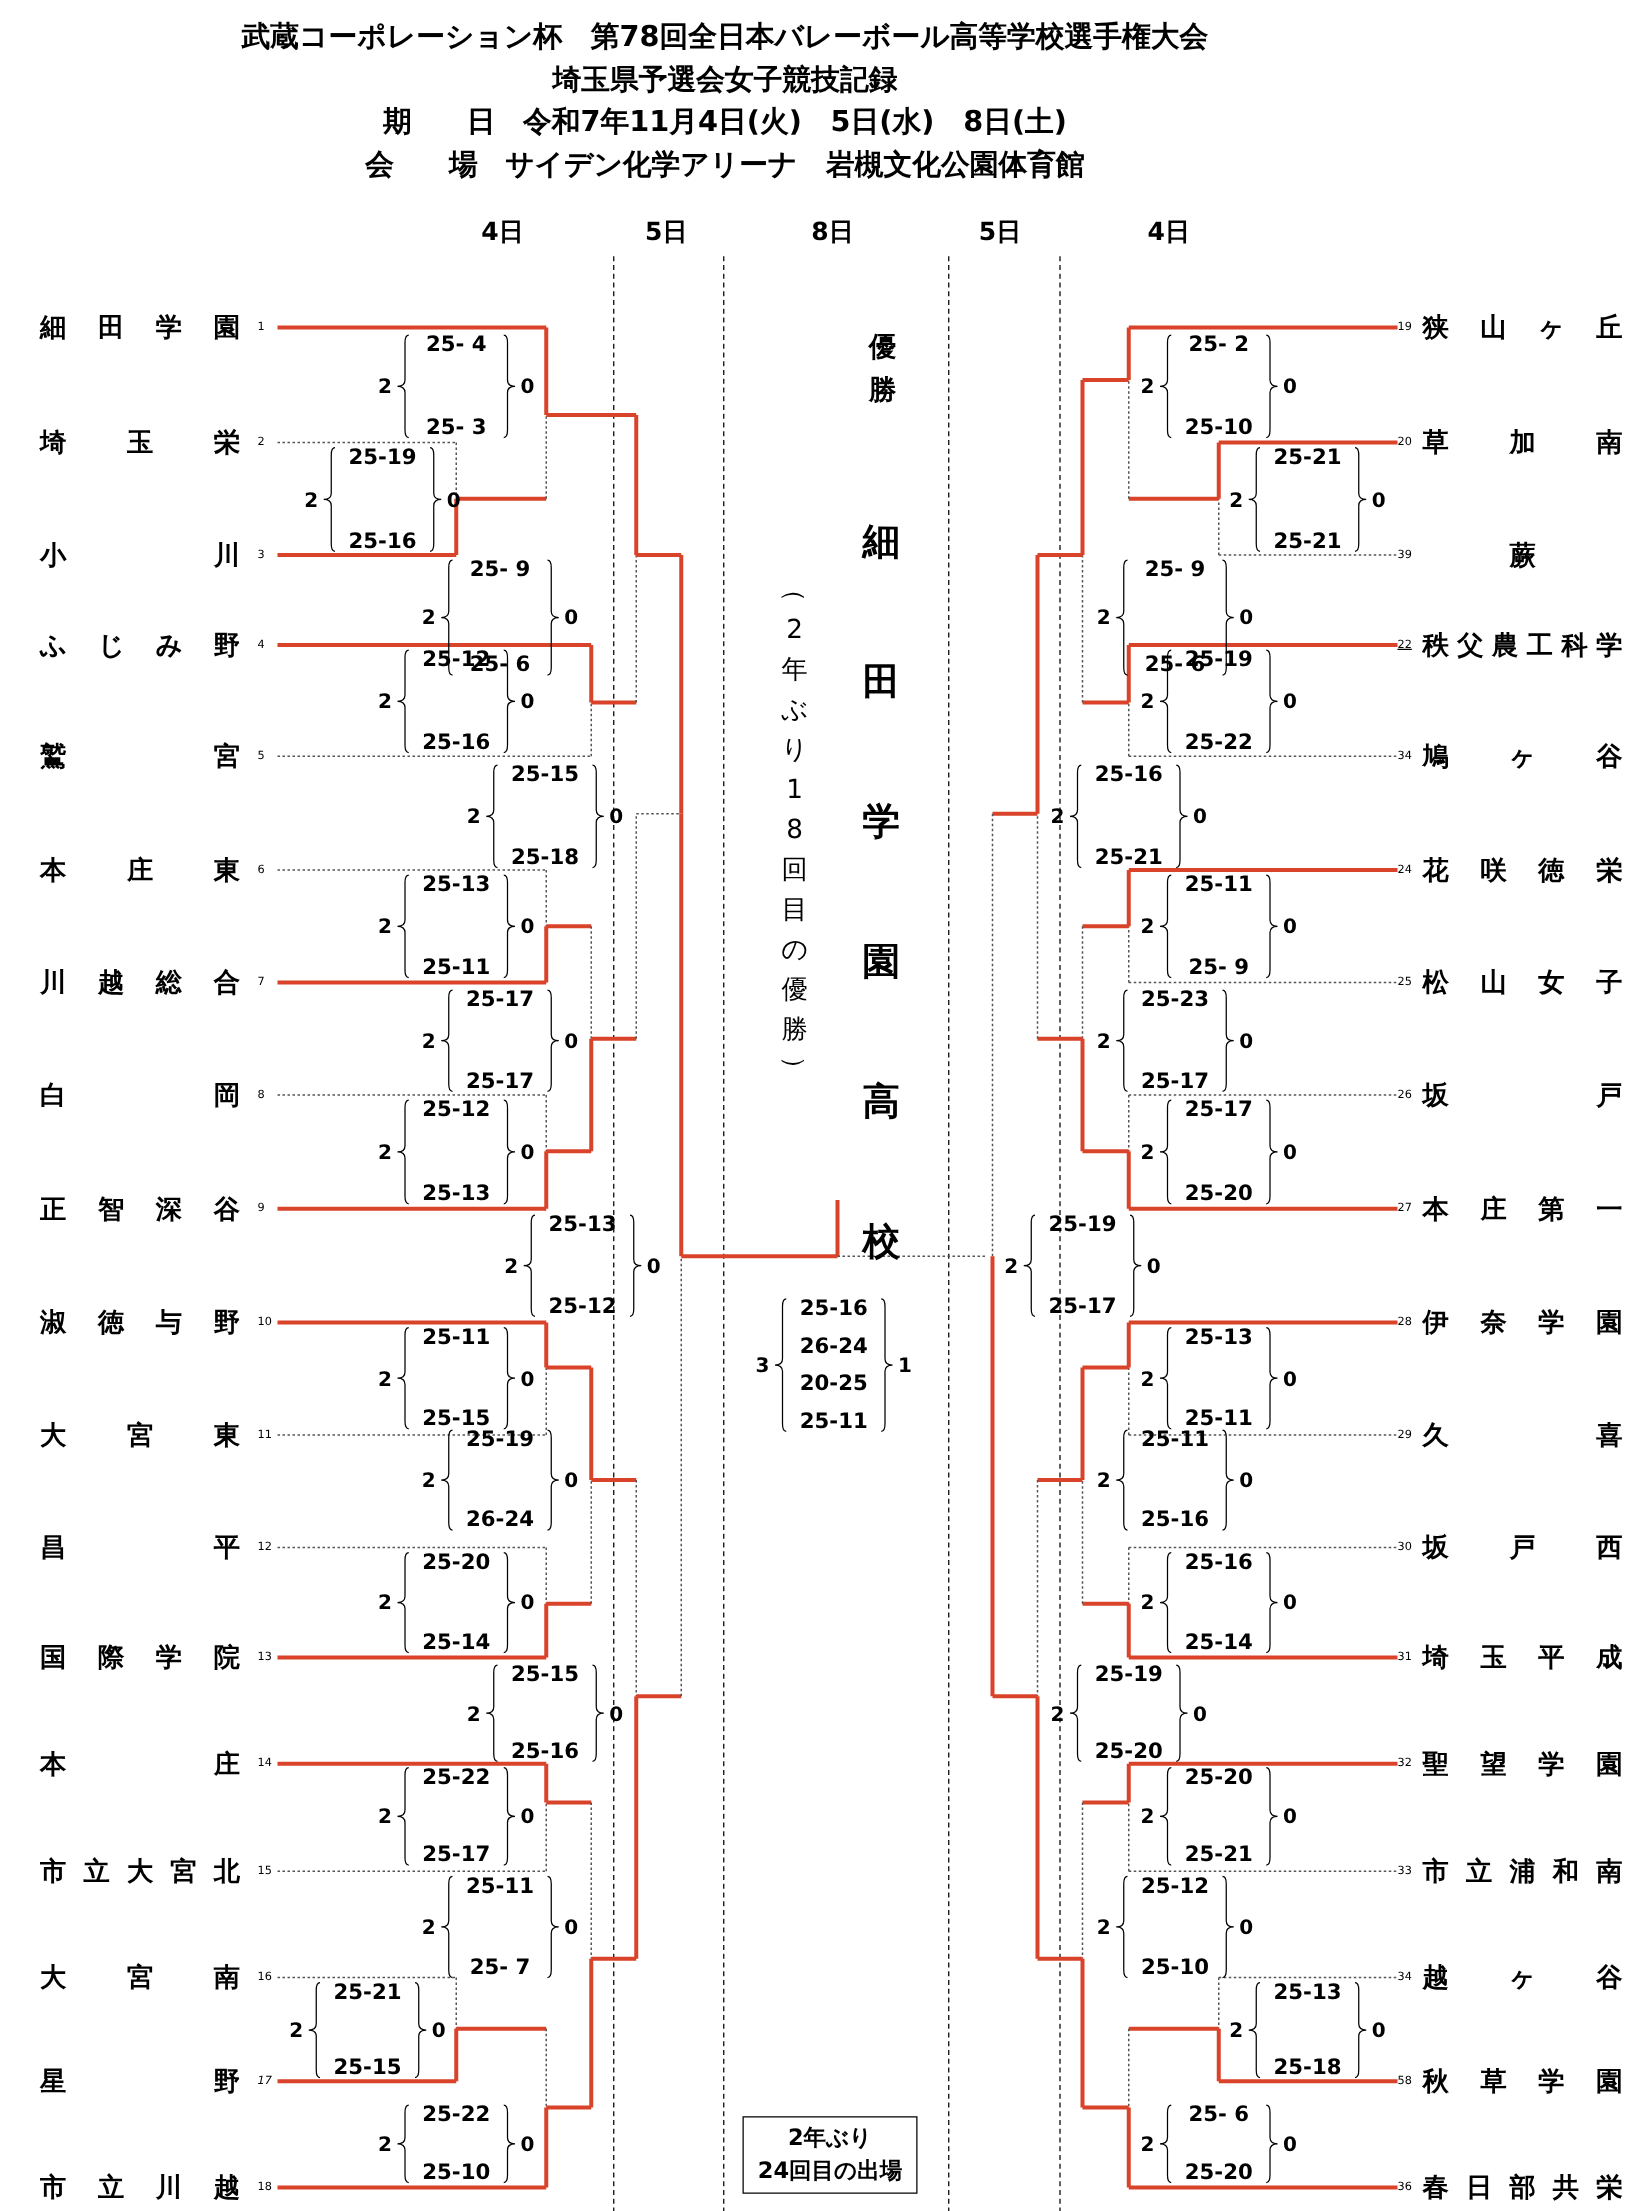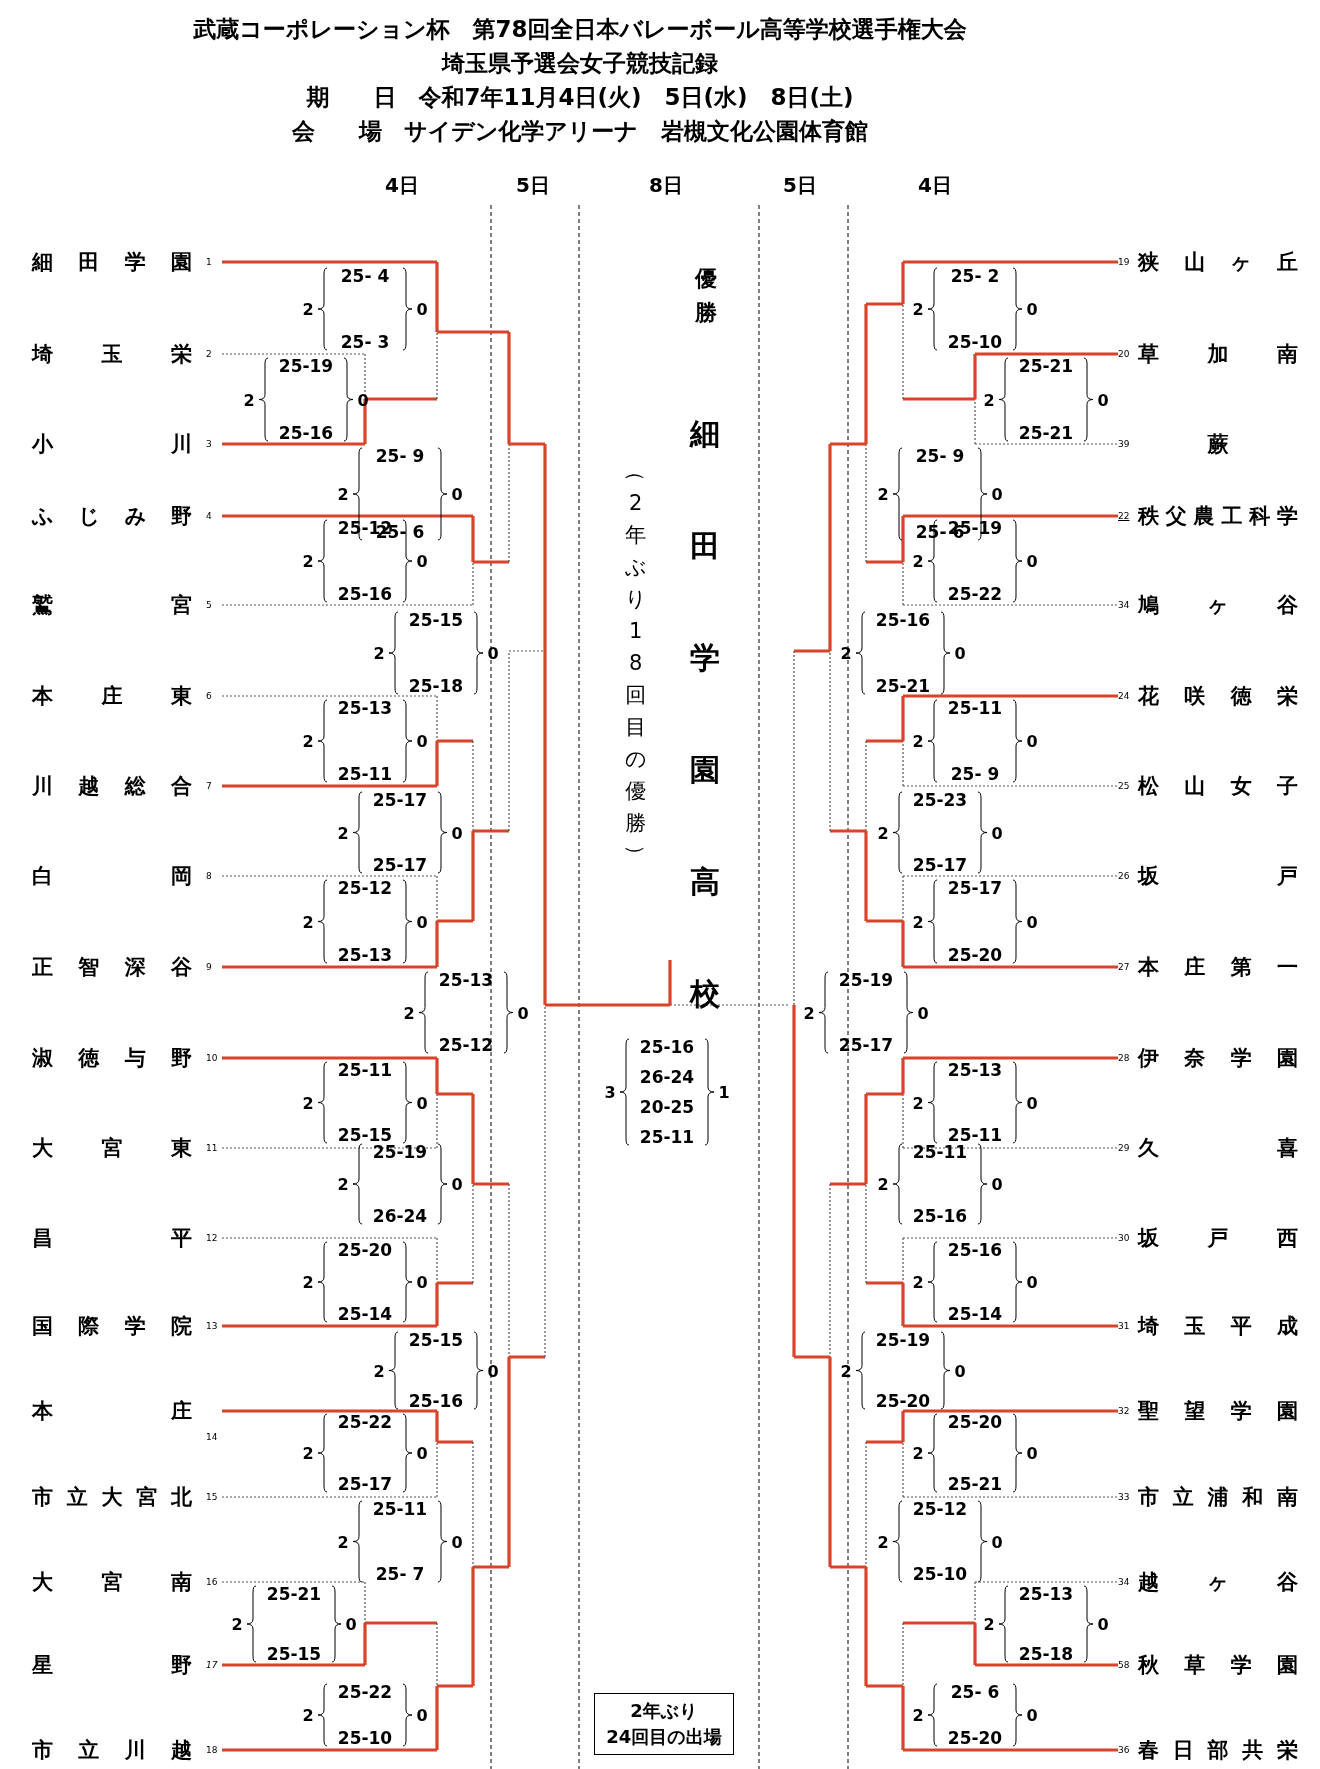--- a/index.html
+++ b/index.html
@@ -332,21 +332,21 @@
       <span>国</span>
       <span>際</span>
       <span>学</span>
       <span>院</span>
     </div>
     <div class="seed" style="top: 1326px; left: 206px;">13</div>
     <div class="team l" style="top: 1411px;">
       <span>本</span>
       <span>庄</span>
     </div>
-    <div class="seed" style="top: 1411px; left: 206px; margin-top: 26px;">14</div>
+    <div class="seed" style="top: 1411px; left: 206px;">14</div>
     <div class="team l" style="top: 1497px;">
       <span>市</span>
       <span>立</span>
       <span>大</span>
       <span>宮</span>
       <span>北</span>
     </div>
     <div class="seed" style="top: 1497px; left: 206px;">15</div>
     <div class="team l" style="top: 1582px;">
       <span>大</span>

